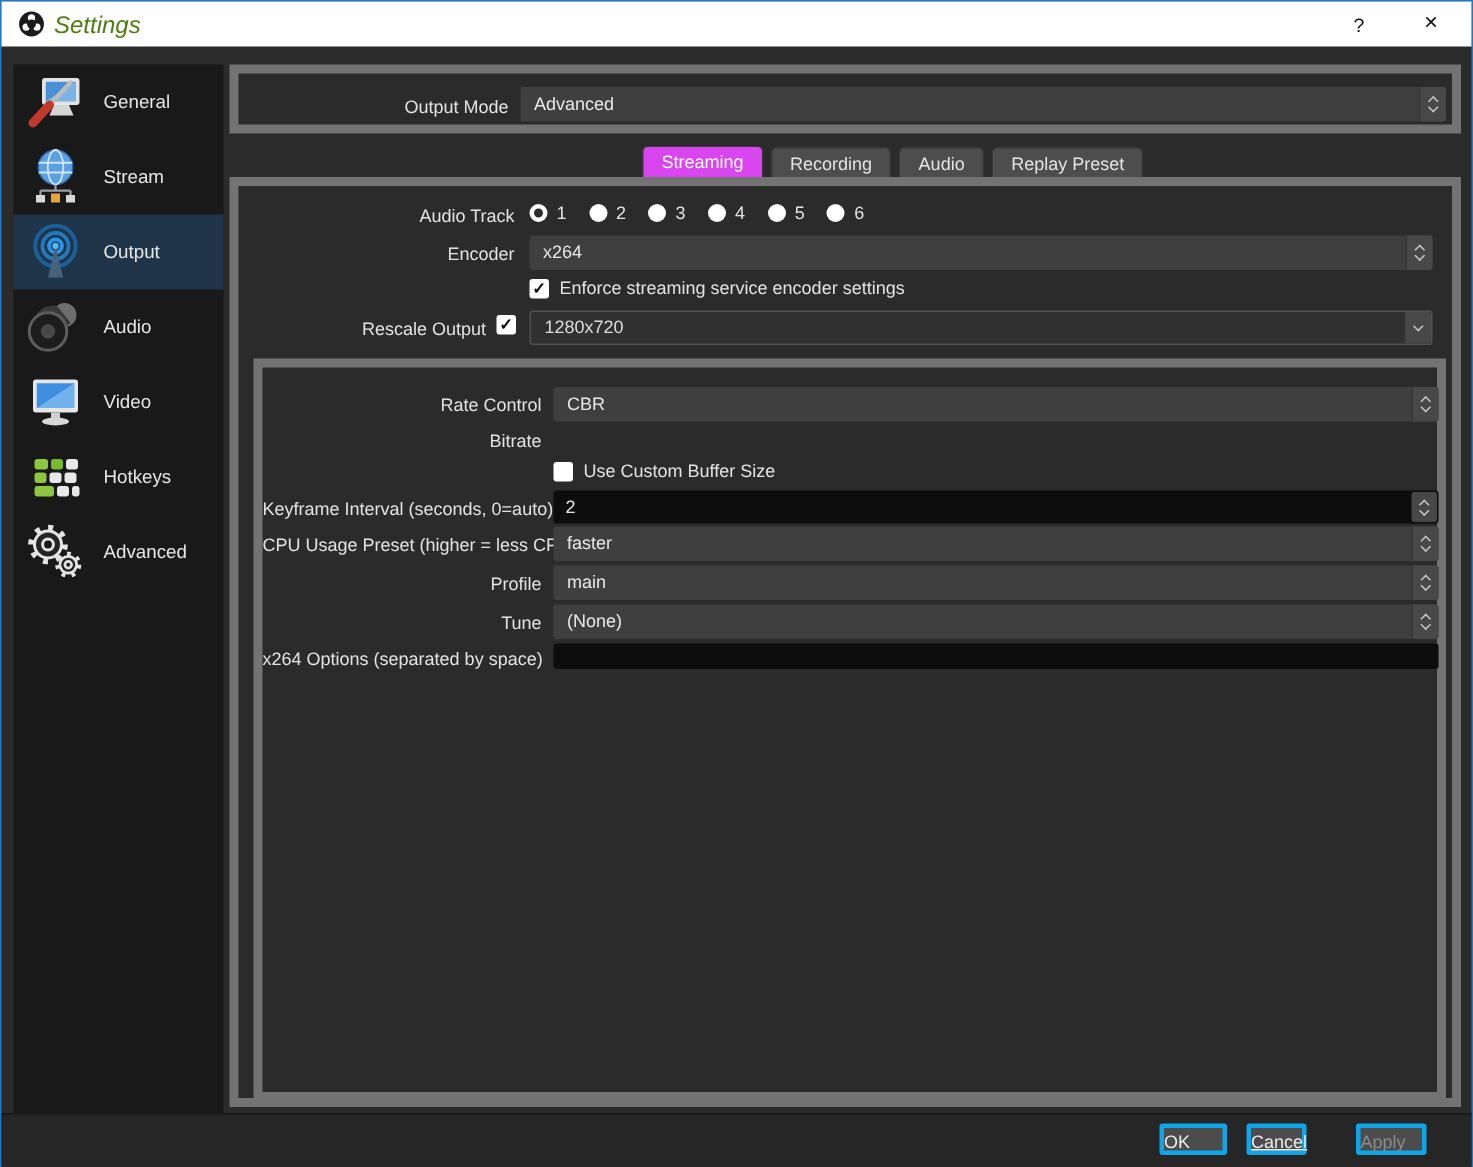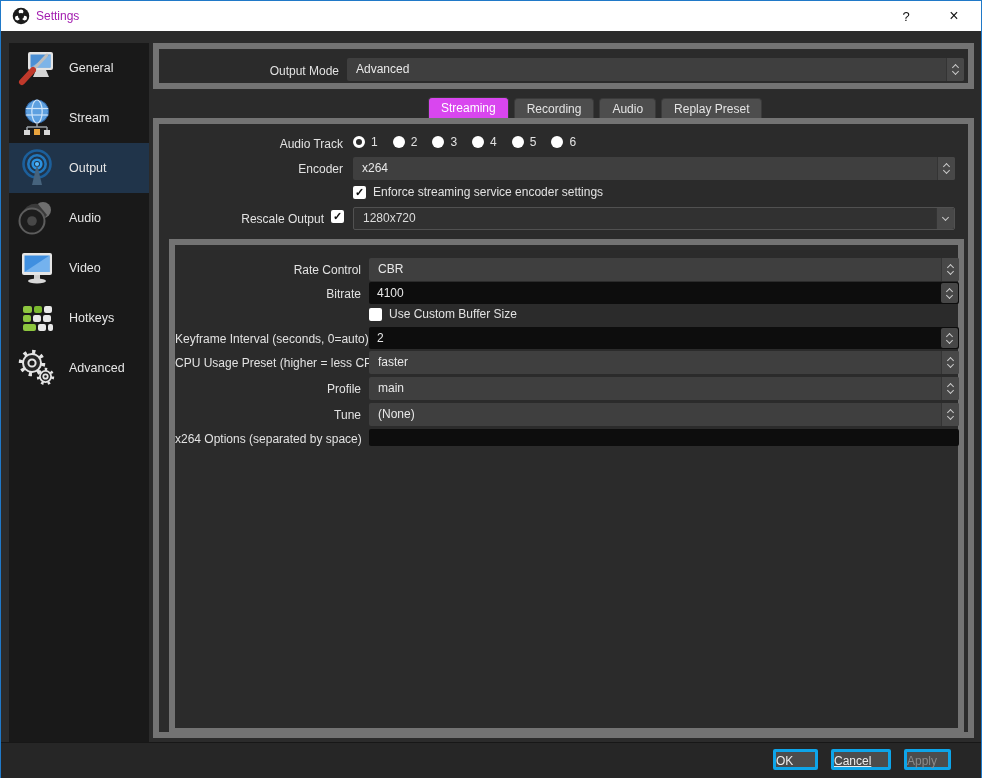--- a/index.html
+++ b/index.html
@@ -3,21 +3,21 @@
 <meta charset="utf-8">
 <style>
   * { margin:0; padding:0; box-sizing:border-box; font-family:"Liberation Sans", sans-serif; }
   html,body { width:982px; height:778px; background:#2b2b2b; overflow:hidden; }
   .window { position:absolute; left:0; top:0; width:982px; height:778px;
             background:#2b2b2b; border:1px solid #2079c8; }
 
   
   .titlebar { position:absolute; left:0; top:0; width:980px; height:30px; background:#ffffff; }
   .titlebar .logo { position:absolute; left:11px; top:6px; width:18px; height:18px; }
-  .titlebar .title { position:absolute; left:35px; top:8px; font-size:12px; color:#a21caf; }
+  .titlebar .title { position:absolute; left:35px; top:8px; font-size:16px; color:#4d7c0f;font-style:italic; }
   .tb-btn { position:absolute; top:0; height:30px; width:34px; display:flex;
             align-items:center; justify-content:center; color:#111; font-size:13px; cursor:default; }
   .tb-help { left:888px; }
   .tb-close { left:936px; font-size:16px; }
 
   
   .sidebar { position:absolute; left:8px; top:42px; width:140px; height:699px; background:#191919; }
   .side-item { position:relative; height:50px; display:flex; align-items:center; }
   .side-item.on { background:#20344a; }
   .side-item .icon { position:absolute; left:8px; top:5px; width:40px; height:40px; }
@@ -255,27 +255,20 @@
       <span class="lbl" style="left:0; top:18px; width:186px;">Rate Control</span>
       <div class="combo" style="left:194px; top:13px; width:590px;">
         <span>CBR</span>
         <span class="dropbtn">
           <span class="chev-up"></span>
           <span class="chev-down"></span>
         </span>
       </div>
 
       <span class="lbl" style="left:0; top:42px; width:186px;">Bitrate</span>
-      <div class="darkfield" style="left:194px; top:37px; width:590px;">
-        <span>4100</span>
-        <span class="dropbtn">
-          <span class="chev-up"></span>
-          <span class="chev-down"></span>
-        </span>
-      </div>
 
       <div class="cb-row" style="left:194px; top:62px;">
         <span class="checkbox">
             <span class="tick">✓</span>
           </span>
         <span>Use Custom Buffer Size</span>
       </div>
 
       <span class="lbl" style="left:0; top:87px; width:186px;">Keyframe Interval (seconds, 0=auto)</span>
       <div class="darkfield" style="left:194px; top:82px; width:590px;">
@@ -315,17 +308,17 @@
 
       <span class="lbl" style="left:0; top:187px; width:186px;">x264 Options (separated by space)</span>
       <div class="darkfield" style="left:194px; top:184px; width:590px; height:17px; line-height:17px;">
         <span></span>
       </div>
     </div>
   </div>
 
   <div class="footer">
     <div class="btn" style="left:772px; width:45px;">OK</div>
-    <div class="btn" style="left:830px; width:60px;text-decoration:underline;">Cancel</div>
+    <div class="btn" style="left:830px; width:40px;text-decoration:underline;">Cancel</div>
     <div class="btn disabled" style="left:903px; width:47px;">Apply</div>
   </div>
 
 </div>
 
 </body></html>

